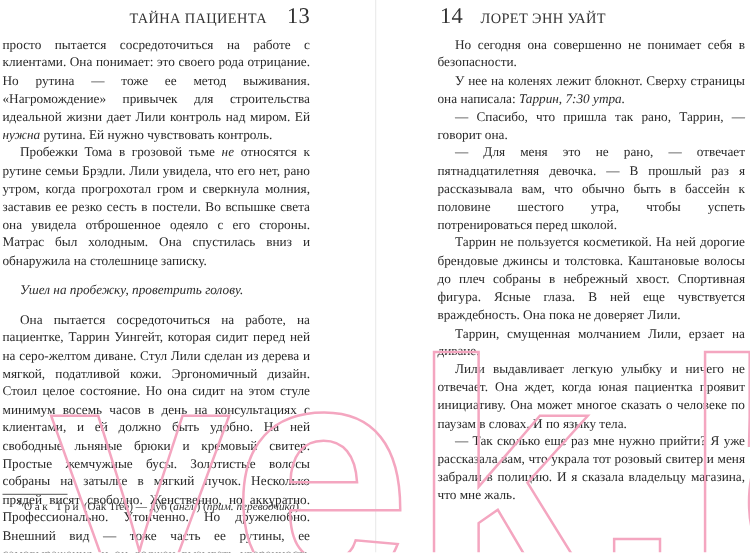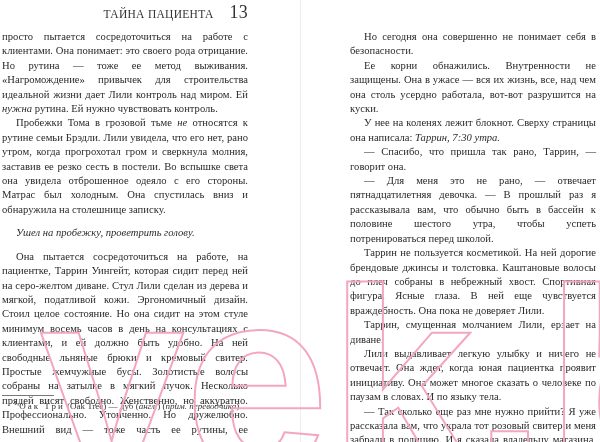--- a/index.html
+++ b/index.html
@@ -45,23 +45,25 @@
 
   </div>
   <div class="fn-rule"></div>
   <div class="footnote">
     <sup style="font-size:6px">1</sup>
     <span class="sp">Оак Три</span><span> (Oak Tree) — дуб (</span><em>англ.</em><span>) (</span><em>прим. переводчика</em><span>).</span>
   </div>
 </div>
 
 <div class="page page-right">
+  <div class="running-head rh-right">
+    <span class="num">14</span><span class="title">ЛОРЕТ ЭНН УАЙТ</span>
+  </div>
   <div class="text text-right">
     <p>Но сегодня она совершенно не понимает себя в безопасности.</p>
-    <p>Ее корни обнажились. Внутренности не защищены. Она в ужасе — вся их жизнь, все, над чем она столь усердно работала, вот-вот разрушится на куски.</p>
     <p><span>У нее на коленях лежит блокнот. Сверху страницы она написала:</span> <em>Таррин, 7:30 утра.</em></p>
     <p>— Спасибо, что пришла так рано, Таррин, — говорит она.</p>
     <p>— Для меня это не рано, — отвечает пятнадцатилетняя девочка. — В прошлый раз я рассказывала вам, что обычно быть в бассейн к половине шестого утра, чтобы успеть потренироваться перед школой.</p>
     <p>Таррин не пользуется косметикой. На ней дорогие брендовые джинсы и толстовка. Каштановые волосы до плеч собраны в небрежный хвост. Спортивная фигура. Ясные глаза. В ней еще чувствуется враждебность. Она пока не доверяет Лили.</p>
     <p>Таррин, смущенная молчанием Лили, ерзает на диване.</p>
     <p>Лили выдавливает легкую улыбку и ничего не отвечает. Она ждет, когда юная пациентка проявит инициативу. Она может многое сказать о человеке по паузам в словах. И по языку тела.</p>
     <p>— Так сколько еще раз мне нужно прийти? Я уже рассказала вам, что украла тот розовый свитер и меня забрали в полицию. И я сказала владельцу магазина, что мне жаль.</p>
 
   </div>
 </div>

